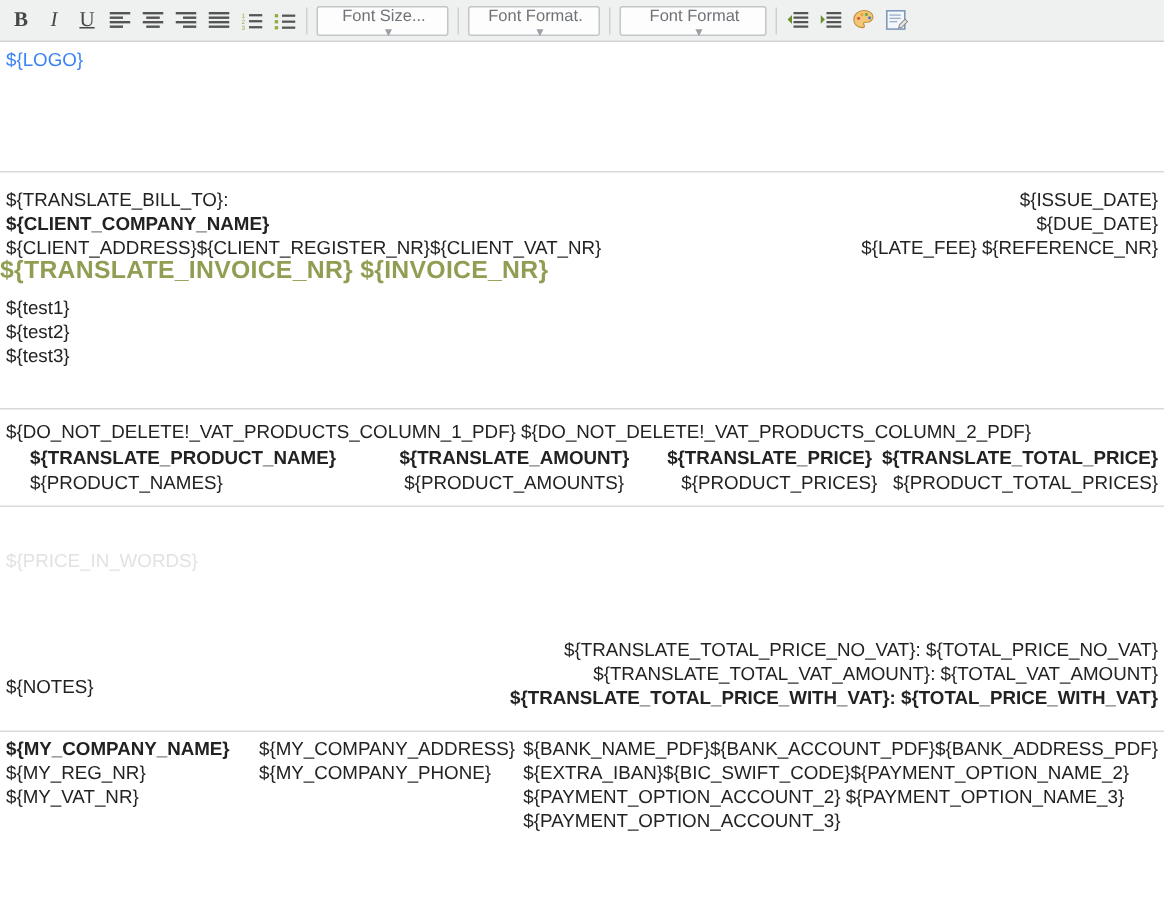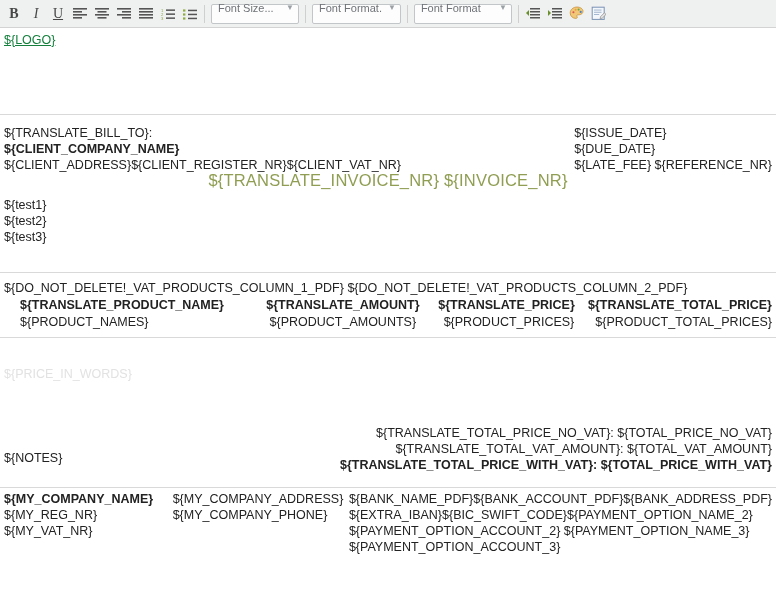--- a/index.html
+++ b/index.html
@@ -61,20 +61,21 @@
     border-radius: 2px;
     display: flex;
     align-items: center;
     justify-content: space-between;
     padding: 0 4px 12px 6px;
     margin: 0 3px;
     font-size: 11px;
     color: #6f7377;
     cursor: pointer;
     white-space: nowrap;
+    flex-direction: column;
   }
   .combo.wide { min-width: 98px; }
   .combo .caret {
     font-size: 8px;
     color: #9aa0a6;
     margin-left: 6px;
   }
 
   
   svg.ico { display:block; }
@@ -95,48 +96,48 @@
 
   .hr {
     position: absolute;
     left: 0; width: 776px;
     height: 1px;
     background: #d9d9d9;
   }
 
   .bold { font-weight: bold; }
 
-  .logo { position: absolute; left: 4px; top: 4px; font-size: 12.5px; color: #15803d; text-decoration: underline;}
+  .logo { position: absolute; left: 4px; top: 4px; font-size: 12.5px; color: #3b82f6;}
 
   
   .billto { position: absolute; left: 4px; top: 96px; line-height: 16px; }
-  .dates  { position: absolute; right: 4px; top: 96px; line-height: 16px; }
+  .dates  { position: absolute; right: 4px; top: 96px; line-height: 16px; text-align: right; }
 
   .invoice-title {
     position: absolute;
     left: 0; right: 0;
     top: 142px;
-    text-align: center;
+    text-align: left;
     font-size: 16.5px;
-    font-weight: normal;
+    font-weight: bold;
     letter-spacing: 0.2px;
   }
 
   .tests { position: absolute; left: 4px; top: 168px; line-height: 16px; }
 
   .prod-head { position: absolute; left: 4px; top: 251px; line-height: 17px; }
   .prod-table {
     position: absolute;
     left: 4px; top: 268px;
     width: 768px;
   }
   .prod-table .row { display: flex; line-height: 17px; margin-left: 16px; }
   .prod-table .c1 { width: 255px; }
   .prod-table .c2 { width: 178px; text-align: left; }
-  .prod-table .c3 { width: 155px; text-align: left; }
+  .prod-table .c3 { width: 155px; text-align: center; }
   .prod-table .c4 { flex: 1; text-align: right; }
 
   .price-words {
     position: absolute;
     left: 4px; top: 338px;
     color: #e2e2e2;
   }
 
   .totals {
     position: absolute;

